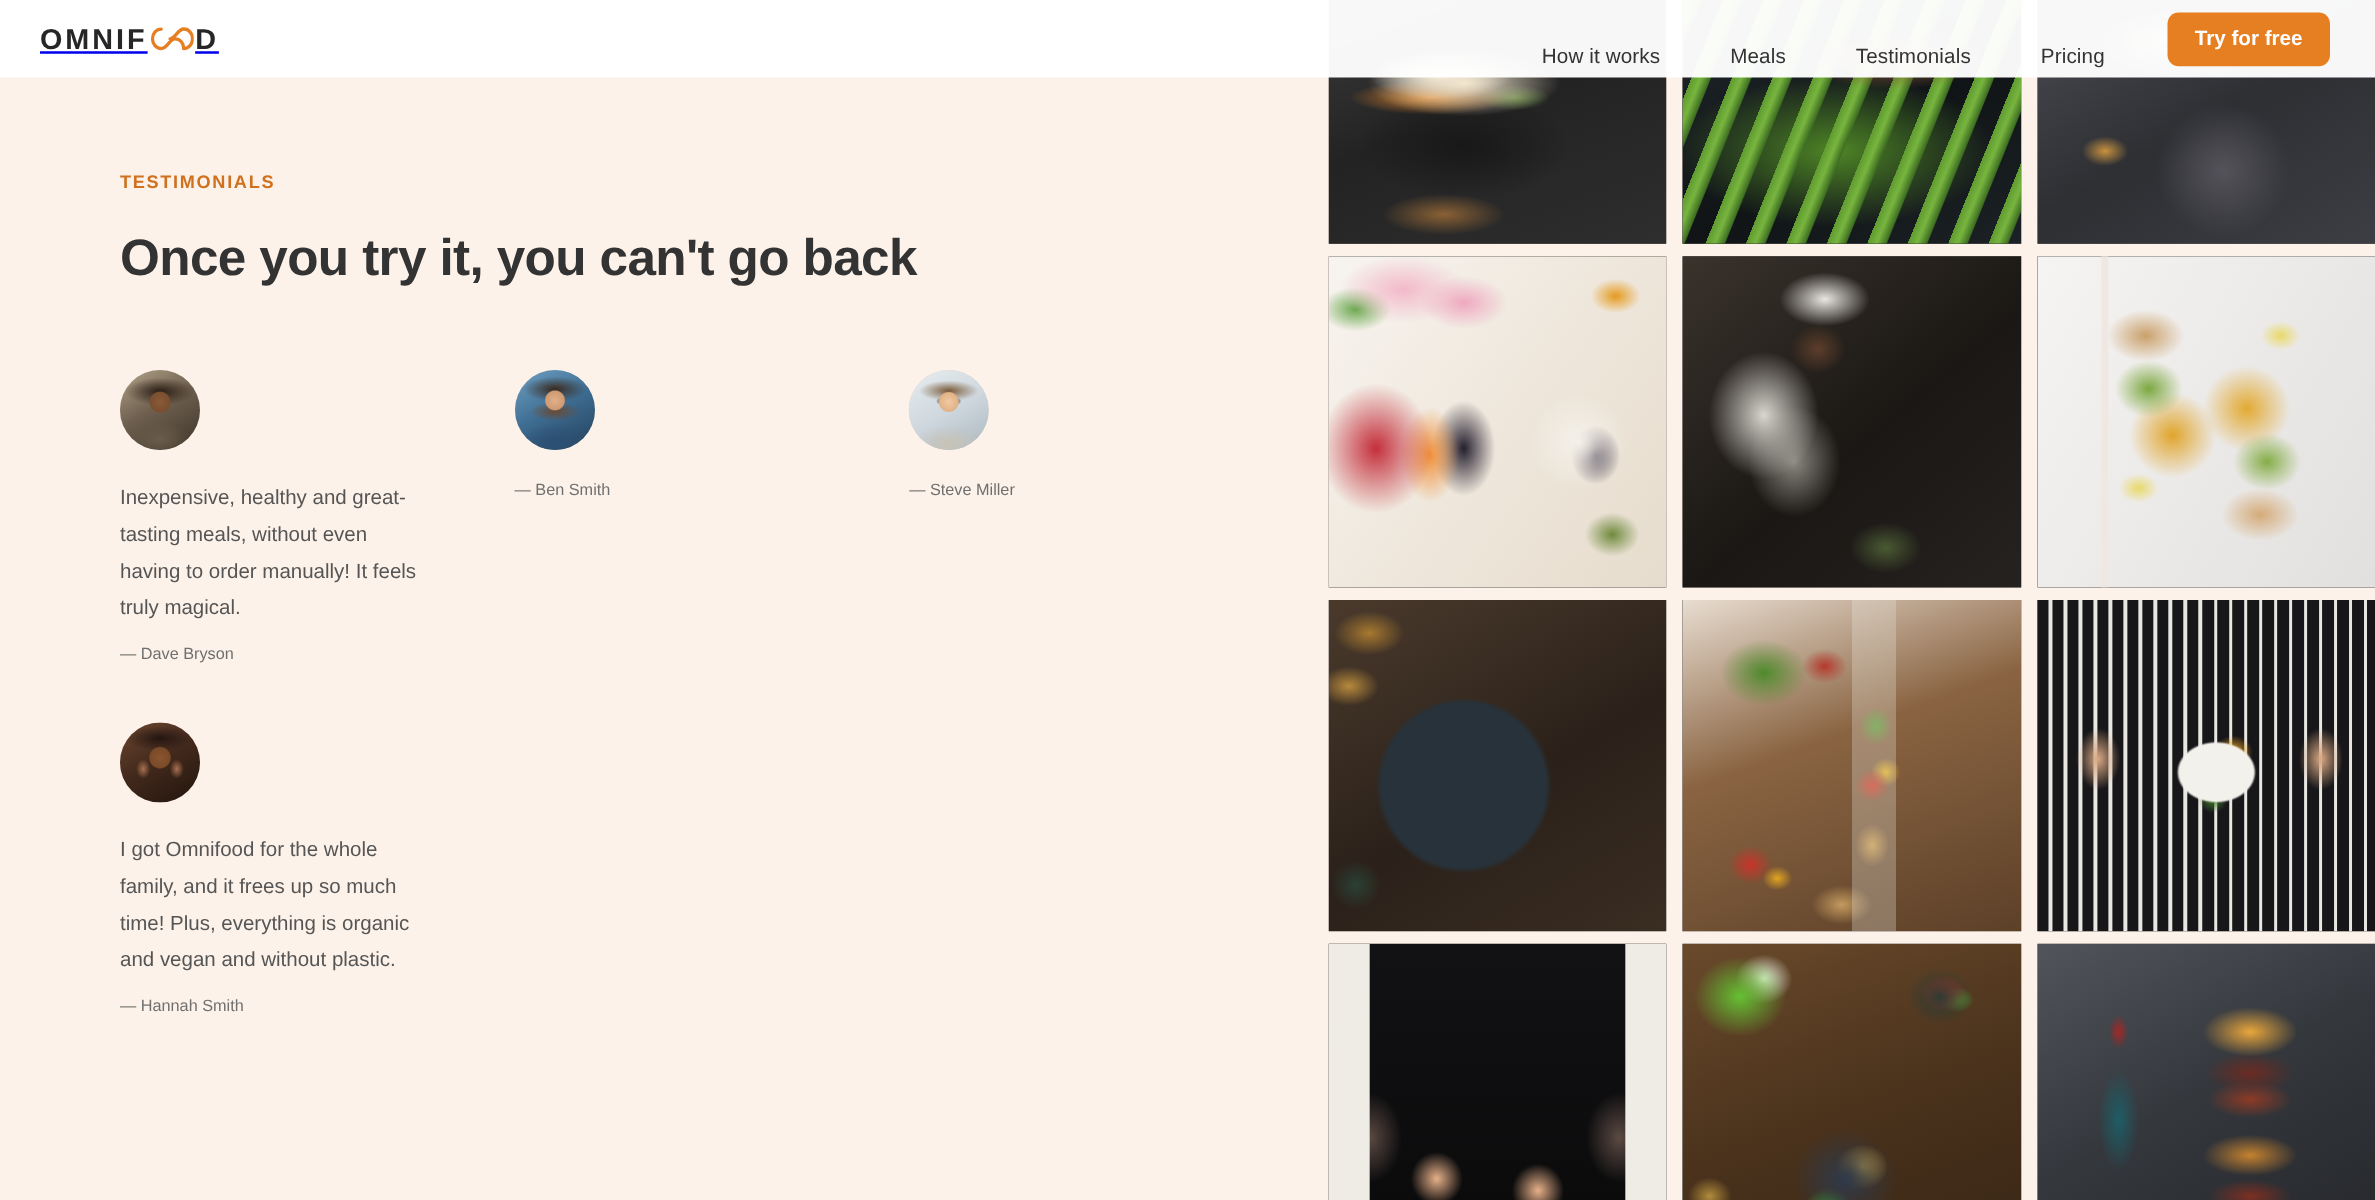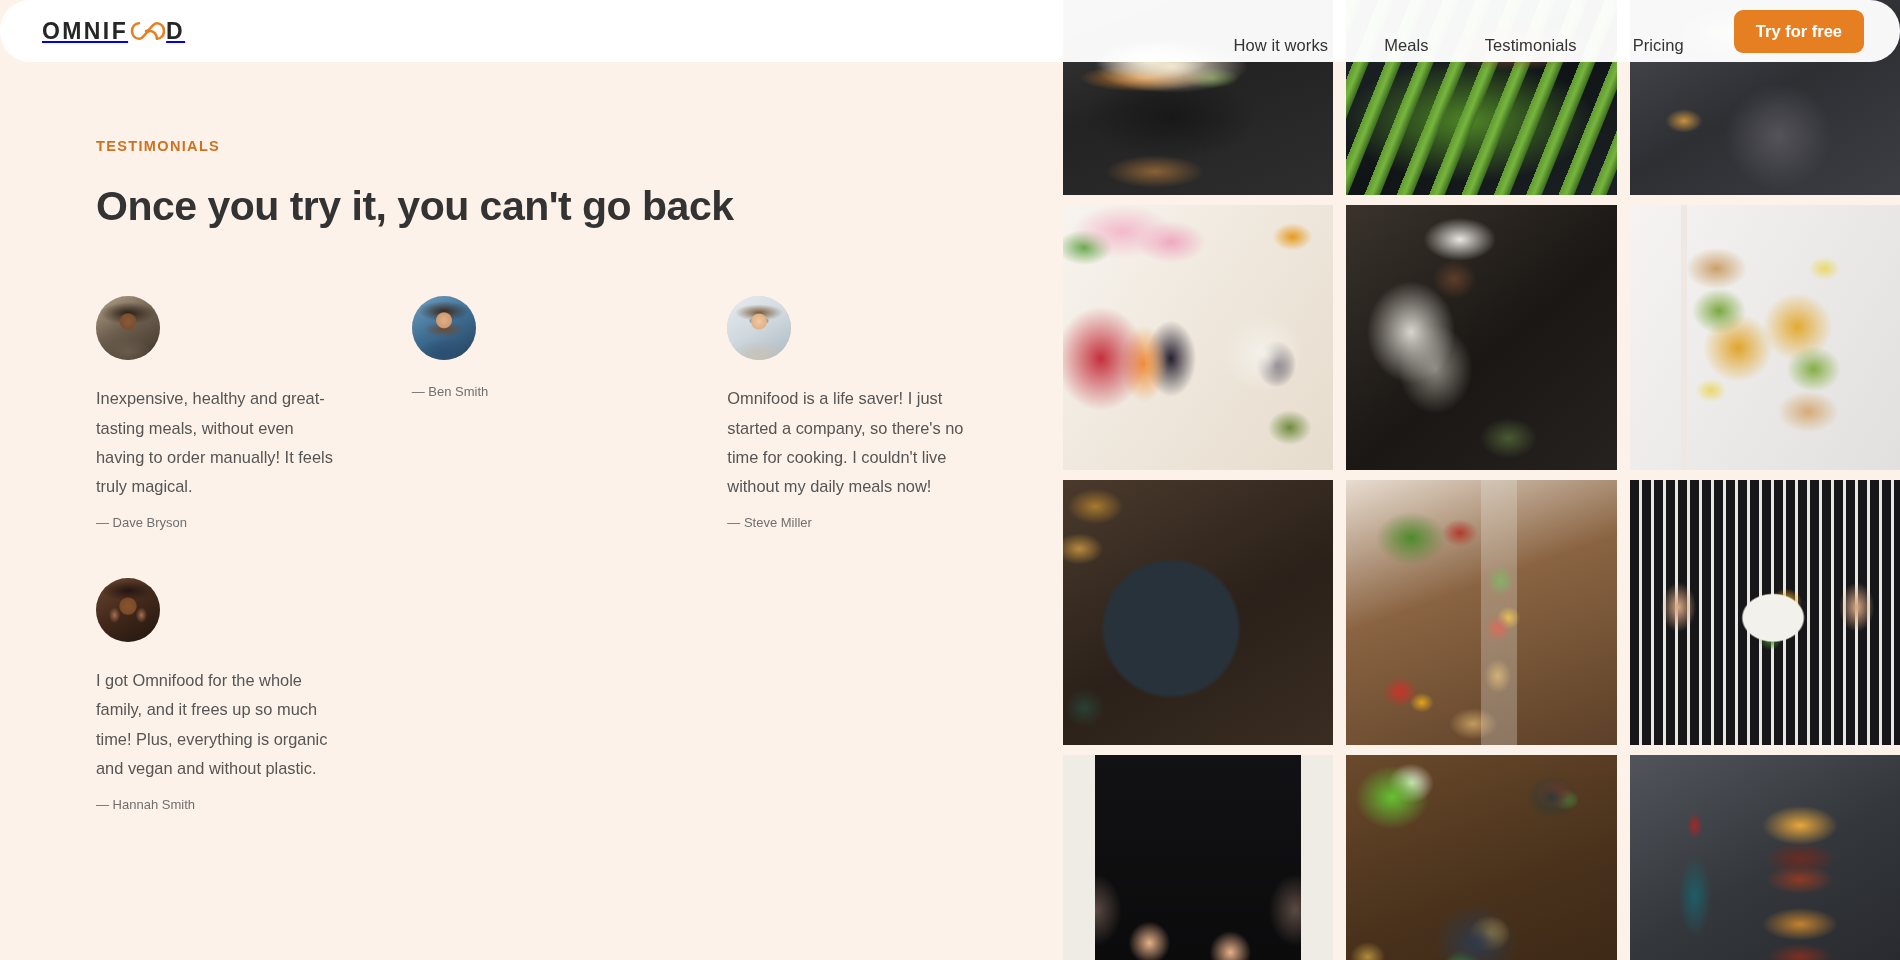--- a/index.html
+++ b/index.html
@@ -24,23 +24,22 @@
     z-index:1;
   }
   .gal-cell{ position:relative; overflow:hidden; background:#2b2b2b; }
   .gal-img{ position:absolute; inset:0; }
 
   
   .header{
     position:absolute; left:0; top:0; width:1900px; height:62px;
     background:rgba(255,255,255,0.965);
     display:flex; align-items:center; justify-content:space-between;
-    padding:0 36px 0 42px;
+    padding:0 36px 0 32px;
     z-index:10;
-    border-radius:30px;
   }
   .logo{ display:flex; align-items:center; }
   .logo-text{
     font-size:23px; font-weight:700; letter-spacing:2.4px;
     color:#262626; display:flex; align-items:center; line-height:1;
   }
   .logo-inf{ display:inline-flex; align-items:center; margin:0 1px; }
   .logo-inf svg{ display:block; }
 
   .nav{ display:flex; align-items:center; gap:0; }
@@ -303,21 +302,20 @@
       <figure class="testimonial">
         <div class="avatar">
           <div class="face" style="background:
               radial-gradient(circle 12px at 50% 40%, #f0c9a4 0%, #e2b286 62%, rgba(226,178,134,0) 70%),
               radial-gradient(ellipse 52% 18% at 50% 26%, #7a5a3a 0%, rgba(122,90,58,0) 72%),
               radial-gradient(ellipse 10% 7% at 41% 39%, #2c2c2c 0%, rgba(44,44,44,0) 70%),
               radial-gradient(ellipse 10% 7% at 59% 39%, #2c2c2c 0%, rgba(44,44,44,0) 70%),
               radial-gradient(ellipse 60% 30% at 50% 92%, #c9c3b6 0%, rgba(201,195,182,0) 72%),
               linear-gradient(150deg,#e8edf0 0%,#cfd8de 50%,#aab6bf 100%)"></div>
         </div>
-        <blockquote class="t-text">Omnifood is a life saver! I just started a company, so there's no time for cooking. I couldn't live without my daily meals now!</blockquote>
         <figcaption class="t-author">— Steve Miller</figcaption>
       </figure>
 
       <figure class="testimonial">
         <div class="avatar">
           <div class="face" style="background:
               radial-gradient(circle 13px at 50% 44%, #8a5530 0%, #7a4a28 62%, rgba(122,74,40,0) 70%),
               radial-gradient(ellipse 60% 22% at 50% 20%, #241511 0%, rgba(36,21,17,0) 70%),
               radial-gradient(ellipse 13% 18% at 29% 58%, #a87050 0%, rgba(168,112,80,0) 68%),
               radial-gradient(ellipse 13% 18% at 71% 58%, #a87050 0%, rgba(168,112,80,0) 68%),

